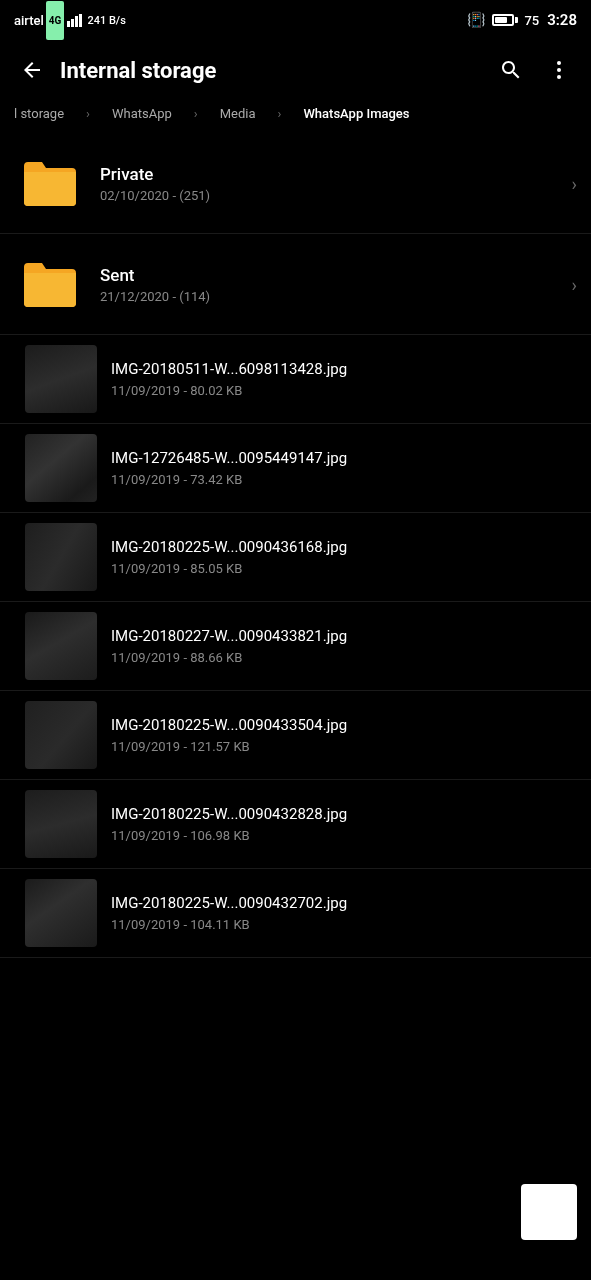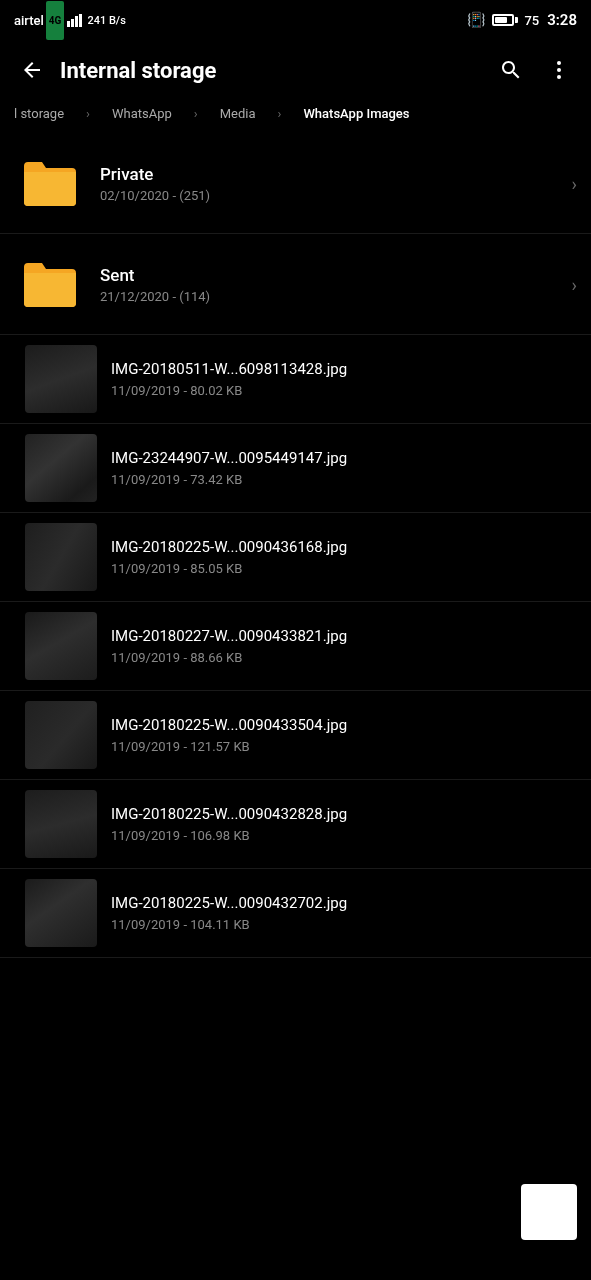--- a/index.html
+++ b/index.html
@@ -229,21 +229,21 @@
       background: #fff;
       border-radius: 4px;
     }
   </style>
 </head>
 <body>
 
 <div class="status-bar">
   <div class="status-left">
     <span>airtel</span>
-    <span style="font-size:10px; background:#15803d; color:#000; padding:14px 3px; border-radius:2px; font-weight:700; margin-left:2px;">4G</span>
+    <span style="font-size:10px; background:#86efac; color:#000; padding:14px 3px; border-radius:2px; font-weight:700; margin-left:2px;">4G</span>
     <svg width="18" height="14" viewBox="0 0 18 14" fill="white" style="margin-left:3px">
       <rect x="0" y="8" width="3" height="6"></rect>
       <rect x="4" y="6" width="3" height="8"></rect>
       <rect x="8" y="3" width="3" height="11"></rect>
       <rect x="12" y="1" width="3" height="13"></rect>
     </svg>
     <span style="font-size:11px; margin-left:2px;">241 B/s</span>
   </div>
   <div class="status-right">
     <span style="font-size:15px;">📳</span>
@@ -331,21 +331,21 @@
       <div class="file-info">
         <div class="file-name">IMG-20180511-W...6098113428.jpg</div>
         <div class="file-meta">11/09/2019 - 80.02 KB</div>
       </div>
     </li>
     <li class="file-item">
       <div class="file-thumb thumb-2">
         <div class="thumb-gradient thumb-2"></div>
       </div>
       <div class="file-info">
-        <div class="file-name">IMG-23244907-W...0095449147.jpg</div>
+        <div class="file-name">IMG-12726485-W...0095449147.jpg</div>
         <div class="file-meta">11/09/2019 - 73.42 KB</div>
       </div>
     </li>
     <li class="file-item">
       <div class="file-thumb thumb-3">
         <div class="thumb-gradient thumb-3"></div>
       </div>
       <div class="file-info">
         <div class="file-name">IMG-20180225-W...0090436168.jpg</div>
         <div class="file-meta">11/09/2019 - 85.05 KB</div>

